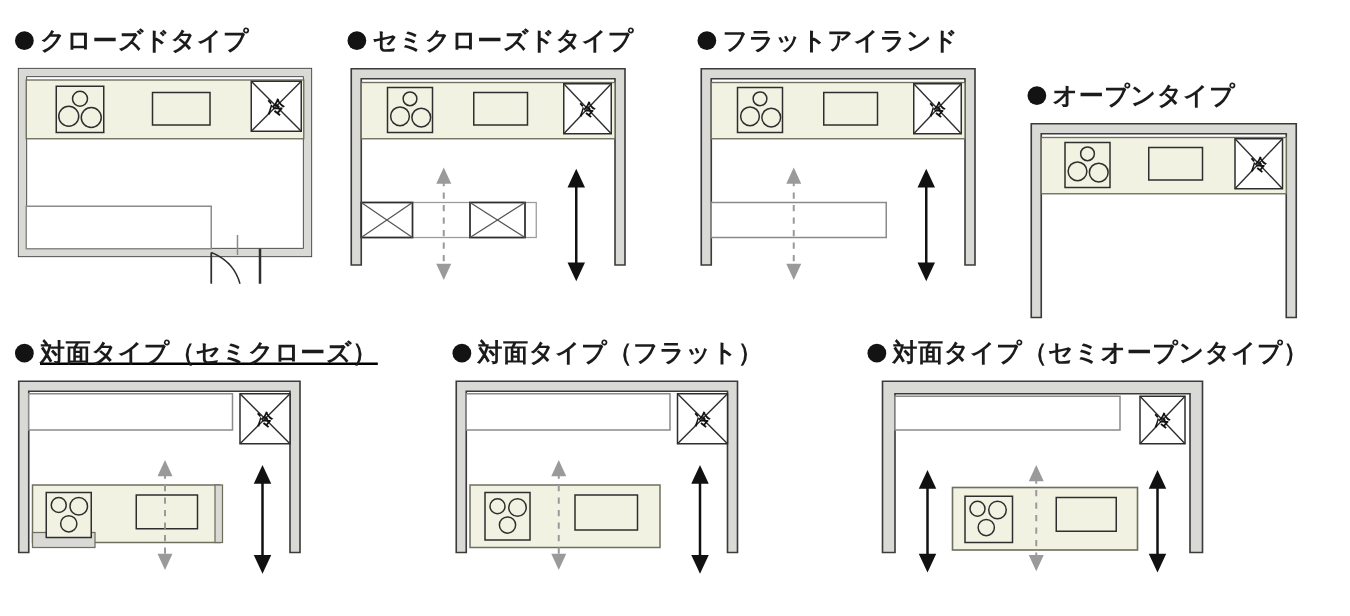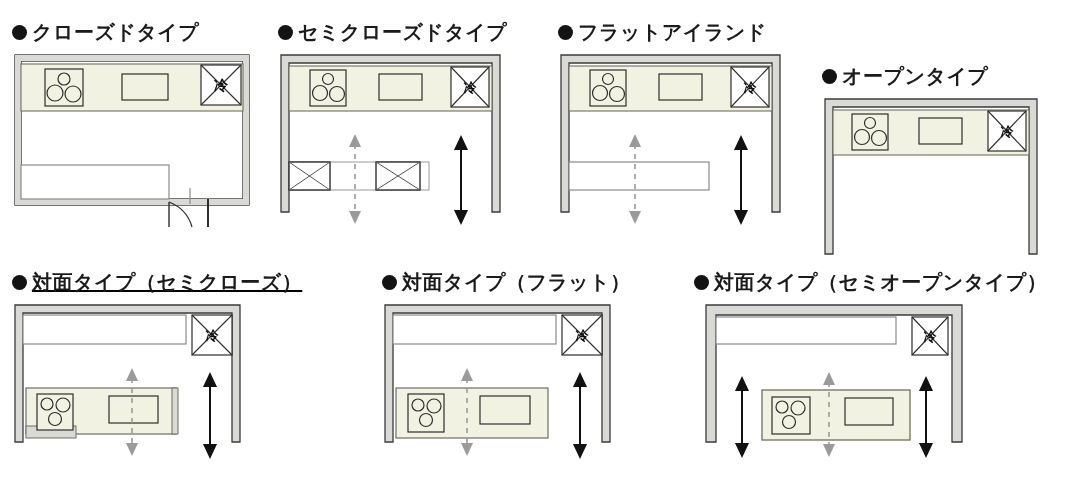--- a/index.html
+++ b/index.html
@@ -37,21 +37,21 @@
   .plan-figure{position:absolute;left:0;}
   svg{display:block;overflow:visible;}
 
   
   #card-closed      {left:12px;  top:22px;}
   #card-semiclosed  {left:278px; top:22px;}
   #card-semiopen    {left:558px; top:22px;}
   #card-open        {left:822px; top:22px;margin-top:44px;}
   
   #card-facing-semiclosed {left:12px;  top:272px;text-decoration:underline;}
-  #card-facing-flat       {left:382px; top:272px;}
+  #card-facing-flat       {left:362px; top:272px;}
   #card-facing-island     {left:694px; top:272px;}
 
   .plan-figure{top:30px;}
 </style>
 </head>
 <body>
 
 <div class="board">
 
   <div class="plan-card" id="card-closed">

